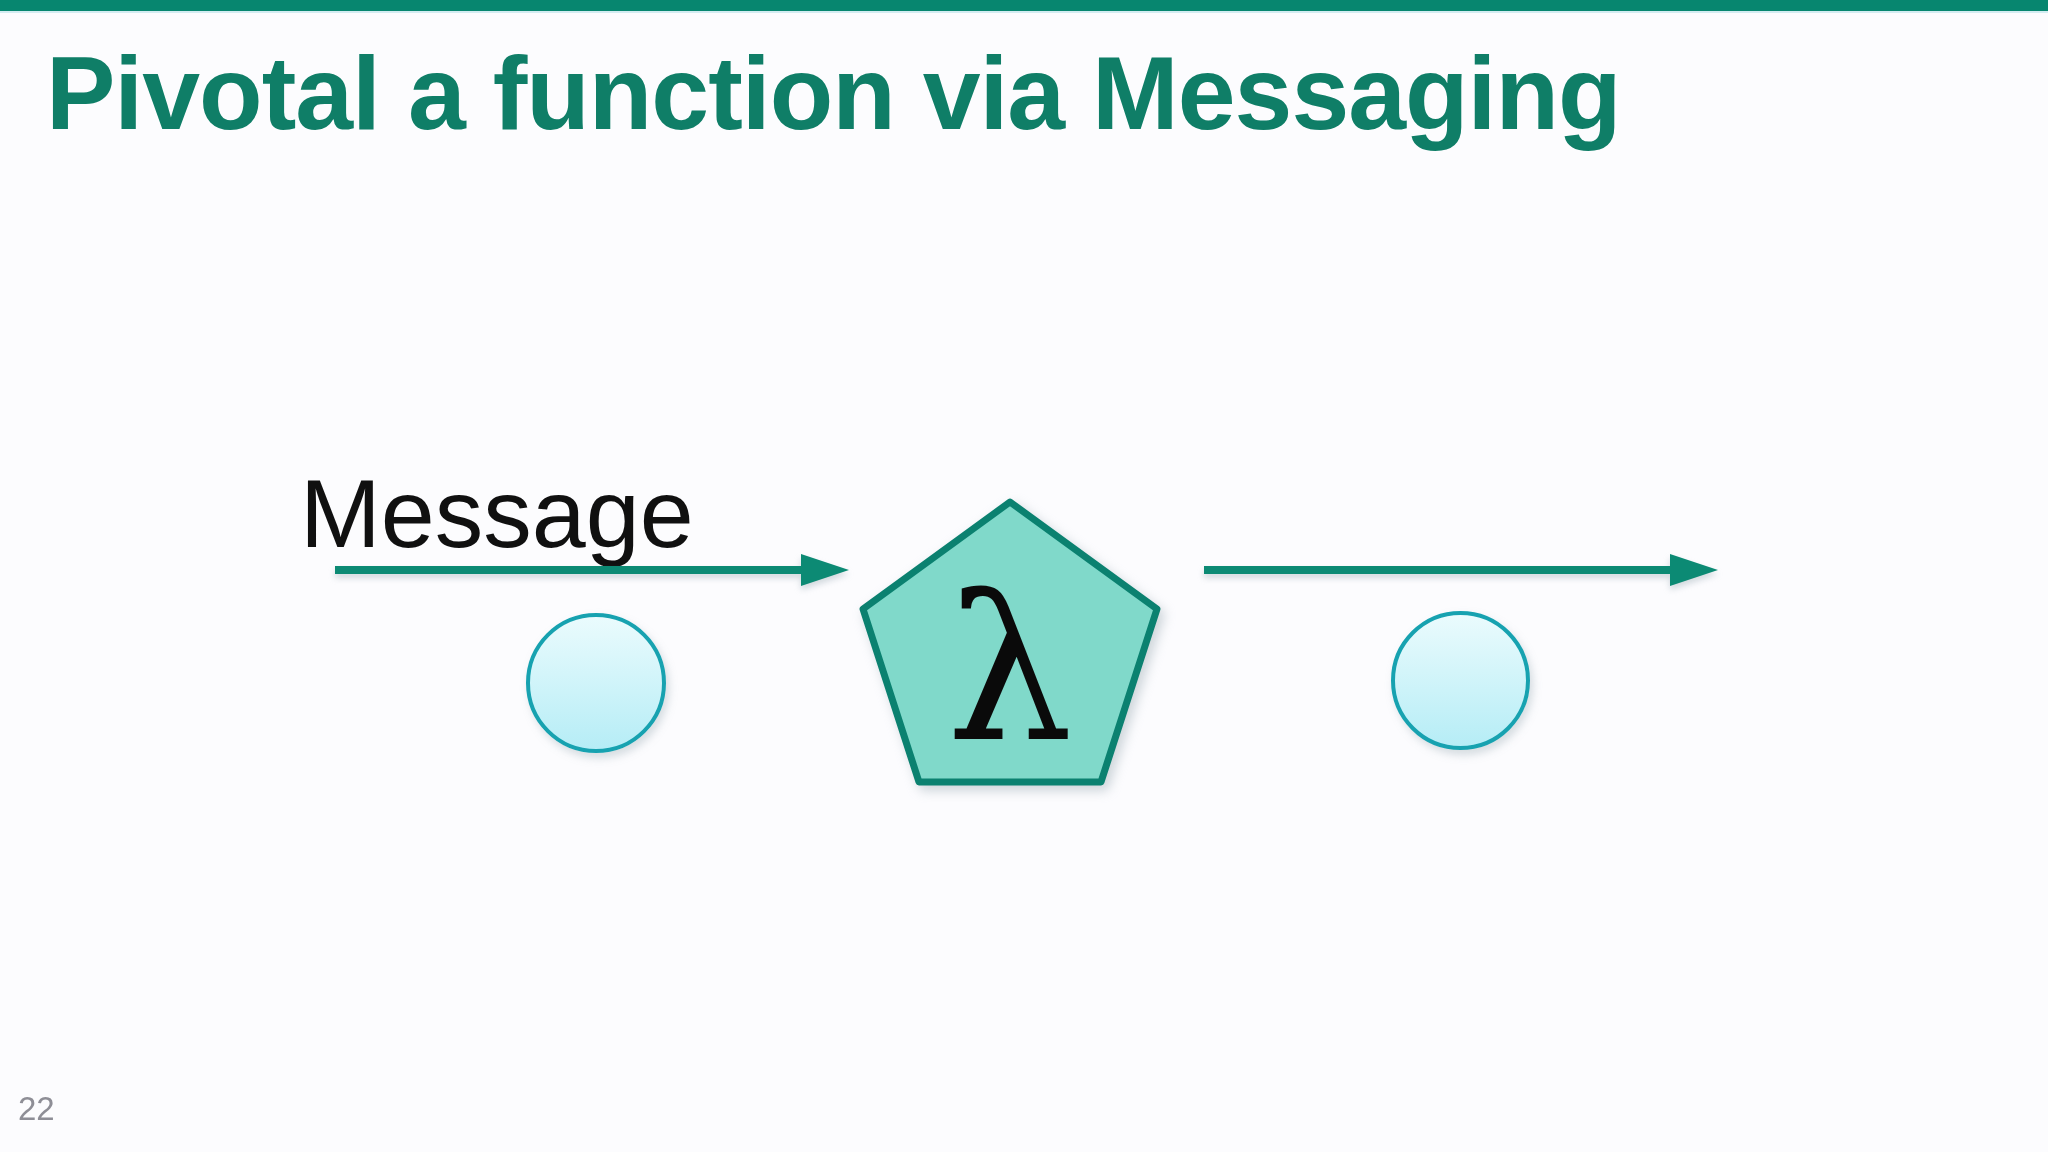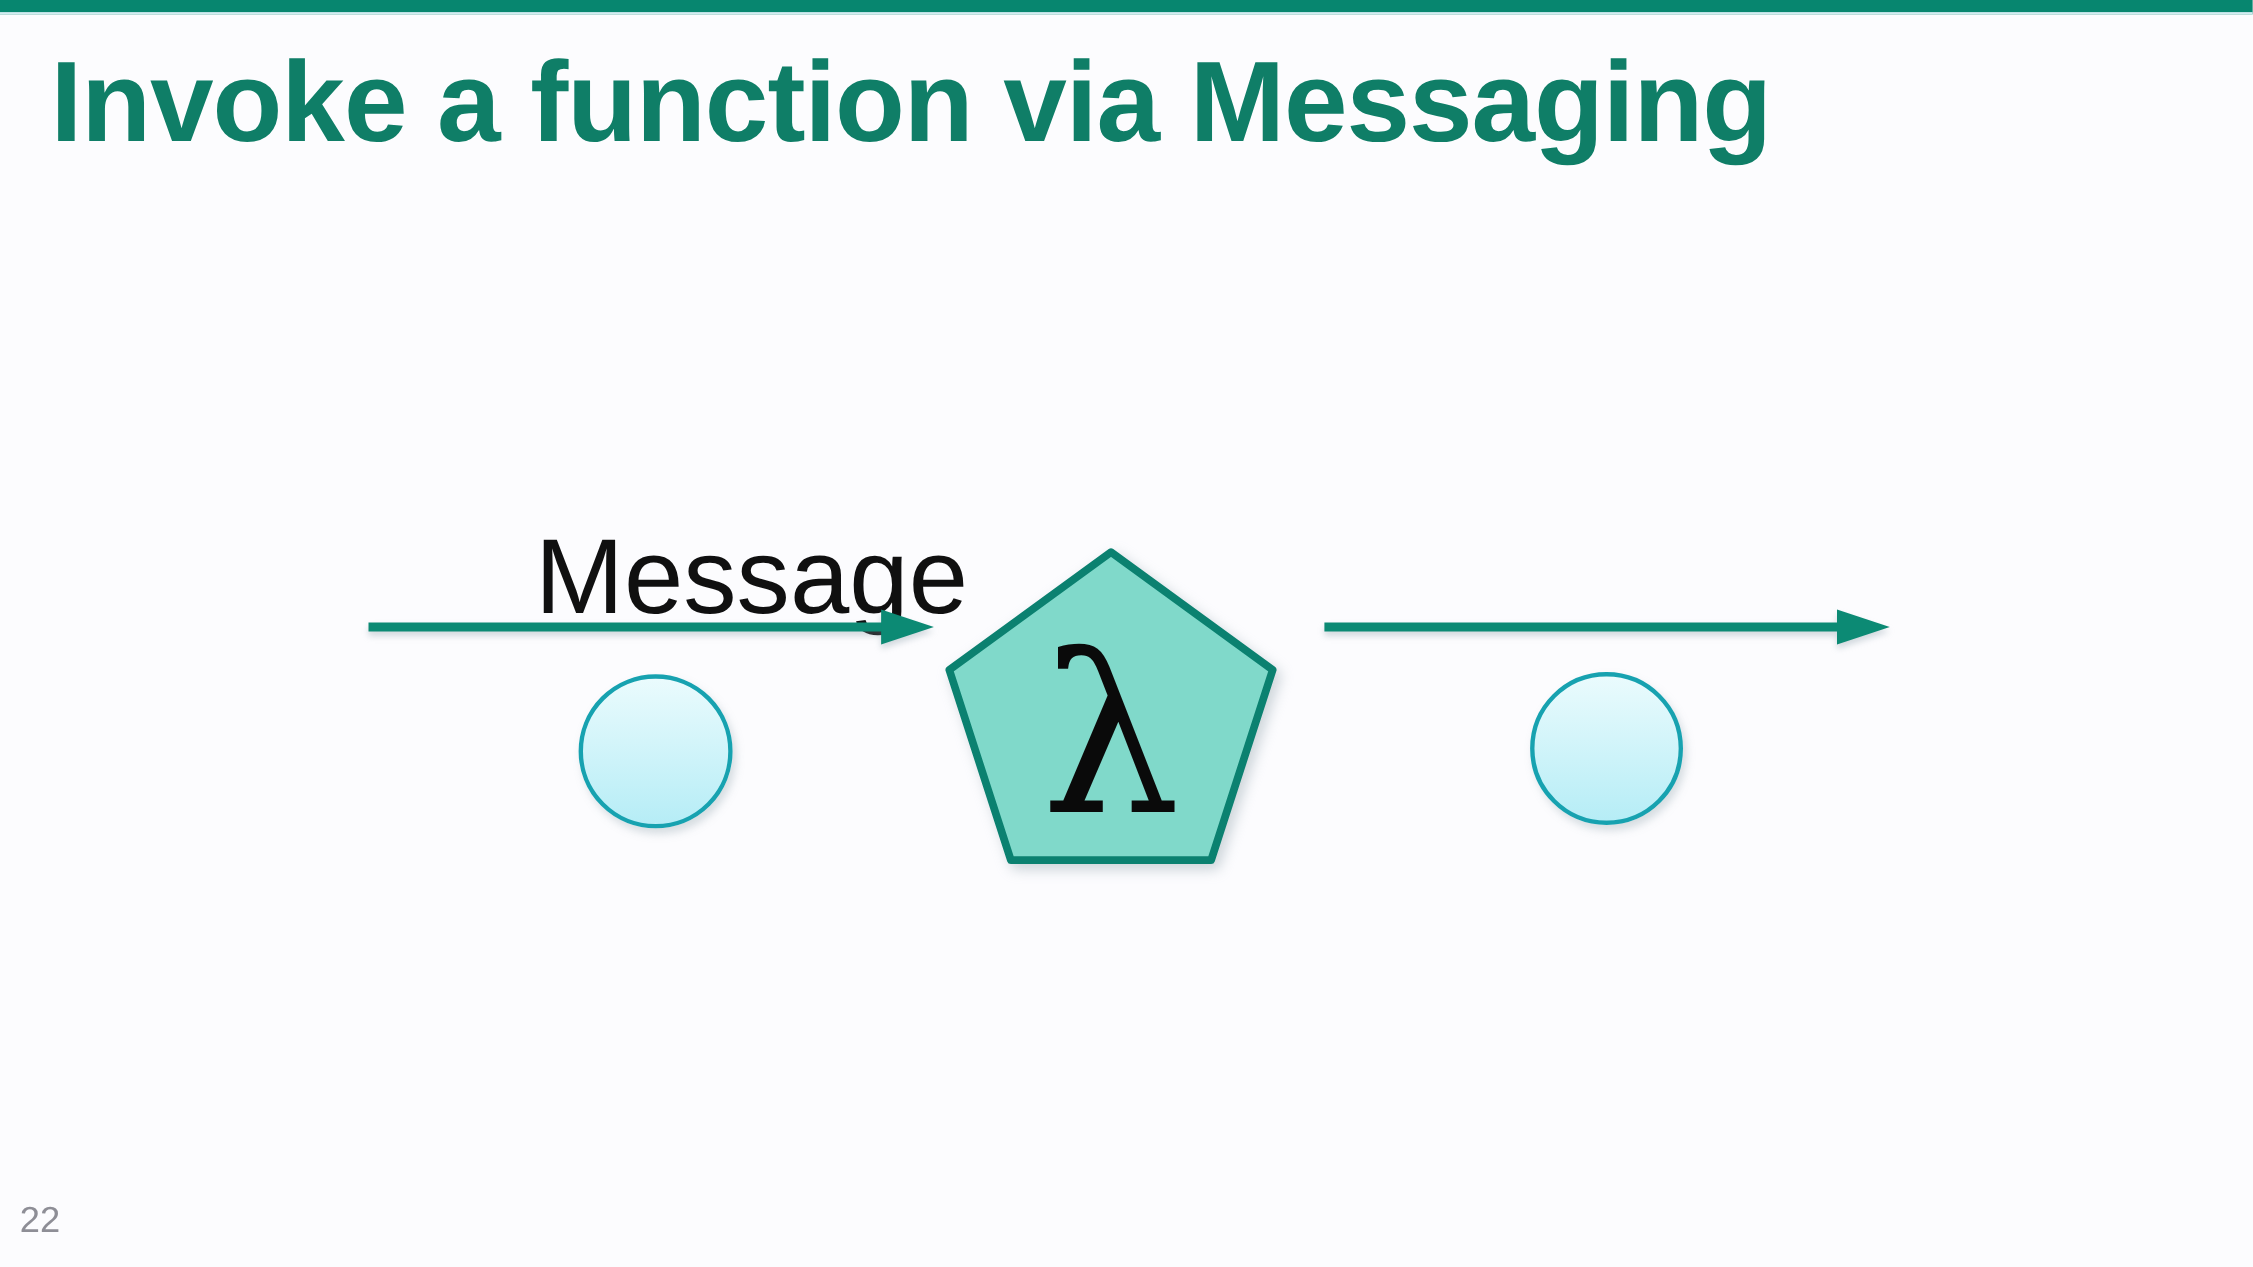--- a/index.html
+++ b/index.html
@@ -30,24 +30,23 @@
   }
   .title{
     position:absolute;left:46px;top:34px;width:1800px;
     font-size:104px;font-weight:700;letter-spacing:-1px;
     color:var(--title-teal);
     white-space:nowrap;
   }
   
   .message-label{
     position:absolute;left:300px;top:458px;width:580px;
-    text-align:right;
+    text-align:left;
     font-size:97px;font-weight:400;color:var(--label-black);
     white-space:nowrap;
-    margin-top:10px;
   }
   .arrow{
     position:absolute;top:551px;width:520px;height:38px;
     filter:drop-shadow(0px 4px 3px rgba(130,150,160,0.35));
   }
   .arrow-left{left:333px;}
   .arrow-right{left:1202px;}
   .arrow .shaft{stroke:var(--arrow-teal);stroke-width:8;}
   .arrow .head{fill:var(--arrow-teal);}
   .node-circle{
@@ -95,21 +94,21 @@
     color:var(--brand-teal);
   }
 </style>
 </head>
 <body>
 
 <div class="slide">
 
   <div class="top-bar"></div>
 
-  <h1 class="title">Invoke a function via Messaging</h1>
+  <h1 class="title">Pivotal a function via Messaging</h1>
 
   <div>
 
     <div class="message-label">Message</div>
 
     <svg class="arrow arrow-left" viewBox="0 0 520 38" aria-hidden="true">
       <line class="shaft" x1="2" y1="19" x2="474" y2="19"></line>
       <polygon class="head" points="468,3 516,19 468,35"></polygon>
     </svg>
 

